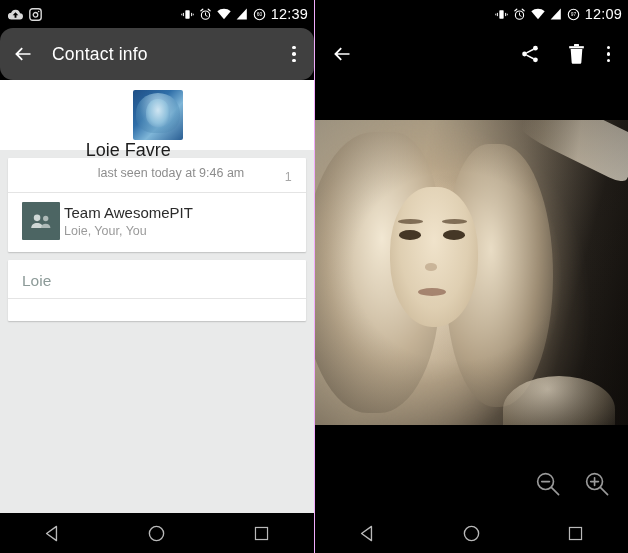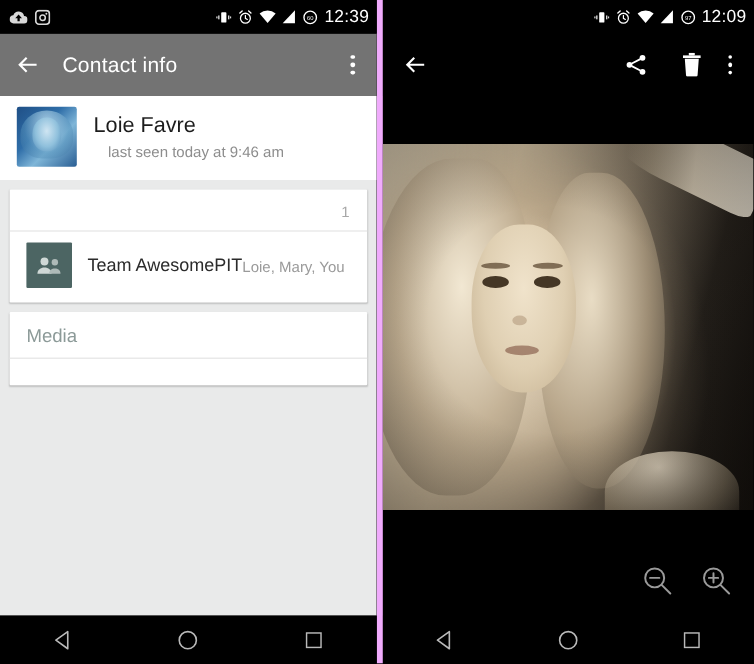--- a/index.html
+++ b/index.html
@@ -4,58 +4,58 @@
 <style>
   * { box-sizing: border-box; margin: 0; padding: 0; }
   html, body {
     width: 628px; height: 553px;
     background: #000;
     font-family: "Liberation Sans", sans-serif;
     overflow: hidden;
   }
   .screens { display: flex; width: 628px; height: 553px; }
   .panel { width: 364px; height: 553px; position: relative; overflow: hidden; background: #000; }
-  .panel-right { border-left: 5px solid #f0abfc; }
+  .panel-right { border-left: 1px solid #f0abfc; }
 
   
   .statusbar {
     height: 28px; background: #000; color: #fff;
     display: flex; align-items: center; padding: 0 6px 0 8px;
     font-size: 13px; position: relative; z-index: 6;
   }
   .sb-left { display: flex; align-items: center; gap: 6px; }
   .sb-right { margin-left: auto; display: flex; align-items: center; gap: 5px; }
   .sb-clock { font-size: 14.5px; letter-spacing: 0.2px; color: #fff; font-weight: 400; }
   .sb-ico { display: inline-flex; align-items: center; }
 
   
   .toolbar {
-    height: 52px; background: #737373;
+    height: 52px; background: #404040;
     display: flex; align-items: center; padding: 0 10px 0 12px;
-    position: relative; z-index: 5;
+    position: relative; z-index: 5; border-radius: 13px;
   }
   .toolbar-title {
     color: #ffffff; font-size: 17.5px; margin-left: 18px; font-weight: 400;
     letter-spacing: 0.2px;
   }
   .tb-spacer { flex: 1; }
   .icon-btn { display: inline-flex; align-items: center; justify-content: center; cursor: pointer; }
 
   
   .dots { display: flex; flex-direction: column; gap: 3px; padding: 6px 8px; }
   .dots i { width: 3.5px; height: 3.5px; border-radius: 50%; background: #fff; display: block; }
 
   
   .content {
     position: absolute; top: 80px; left: 0; right: 0; bottom: 40px;
     background: #e9eaea; overflow: hidden;
   }
   .contact-head {
     background: #ffffff; display: flex; align-items: center;
-    padding: 10px 12px 12px 14px; height: 70px;
+    padding: 10px 12px 12px 14px; height: 70px; flex-direction: column;
   }
   .avatar {
     width: 50px; height: 50px; flex: 0 0 50px; border-radius: 2px;
     background: linear-gradient(135deg,#1f4f86 0%, #2f6ea8 38%, #7fb6d8 62%, #2a5e93 100%);
     position: relative; overflow: hidden;
   }
   .avatar .a-face {
     position: absolute; left: 26%; top: 18%; width: 48%; height: 56%;
     background: radial-gradient(ellipse at 50% 40%, #cfe5f2 0%, #8fc0dc 55%, #4c87b6 100%);
     border-radius: 48% 48% 45% 45%;
@@ -104,21 +104,21 @@
   .t5 { background: linear-gradient(180deg,#5e6a6a 0%, #9aa7a4 30%, #cfd6cf 50%, #6d7a76 72%, #3d4744 100%); }
   .t5::before { content:""; position:absolute; left:0; top:0; width:22px; height:26px; background:#2c3632; border-radius:0 0 60% 0; }
   .t5::after { content:""; position:absolute; left:26px; top:26px; width:22px; height:8px; background:rgba(255,255,255,.55); border-radius:50%; }
 
   
   .grp-row { display: flex; align-items: center; padding: 9px 14px 12px 14px; }
   .grp-ava {
     width: 38px; height: 38px; flex: 0 0 38px; background: #4c6563; border-radius: 1px;
     display: flex; align-items: center; justify-content: center;
   }
-  .grp-texts { margin-left: 13px; display: flex; flex-direction: row; }
+  .grp-texts { margin-left: 4px; display: flex; flex-direction: column; }
   .grp-name { font-size: 15px; color: #2b2b2b; }
   .grp-sub { font-size: 12.5px; color: #9a9a9a; margin-top: 3px; }
 
   
   .phone-row { display: flex; align-items: center; padding: 10px 14px 12px 14px; }
 
   
   .navbar {
     position: absolute; left: 0; right: 0; bottom: 0; height: 40px; background: #000;
     display: flex; align-items: center; justify-content: space-around; z-index: 7;
@@ -295,28 +295,28 @@
           <div class="grp-ava">
             <svg width="22" height="16" viewBox="0 0 28 20">
                 <circle cx="9" cy="6" r="4.2" fill="#cfd8d6"></circle>
                 <path d="M1.5 19c0-4.2 3.4-6.6 7.5-6.6S16.5 14.8 16.5 19z" fill="#cfd8d6"></path>
                 <circle cx="20" cy="6.8" r="3.4" fill="#aebab8"></circle>
                 <path d="M14 19c0-3.4 2.7-5.4 6-5.4s6 2 6 5.4z" fill="#aebab8"></path>
               </svg>
           </div>
           <div class="grp-texts">
             <span class="grp-name">Team AwesomePIT</span>
-            <span class="grp-sub">Loie, Mary, You</span>
+            <span class="grp-sub">Loie, Your, You</span>
           </div>
         </div>
       </div>
 
       <div class="card">
         <div class="card-hd">
-          <span class="card-title">Media</span>
+          <span class="card-title">Loie</span>
         </div>
         <div class="phone-row">
           
           
         </div>
       </div>
 
     </div>
 
     <div class="navbar">

